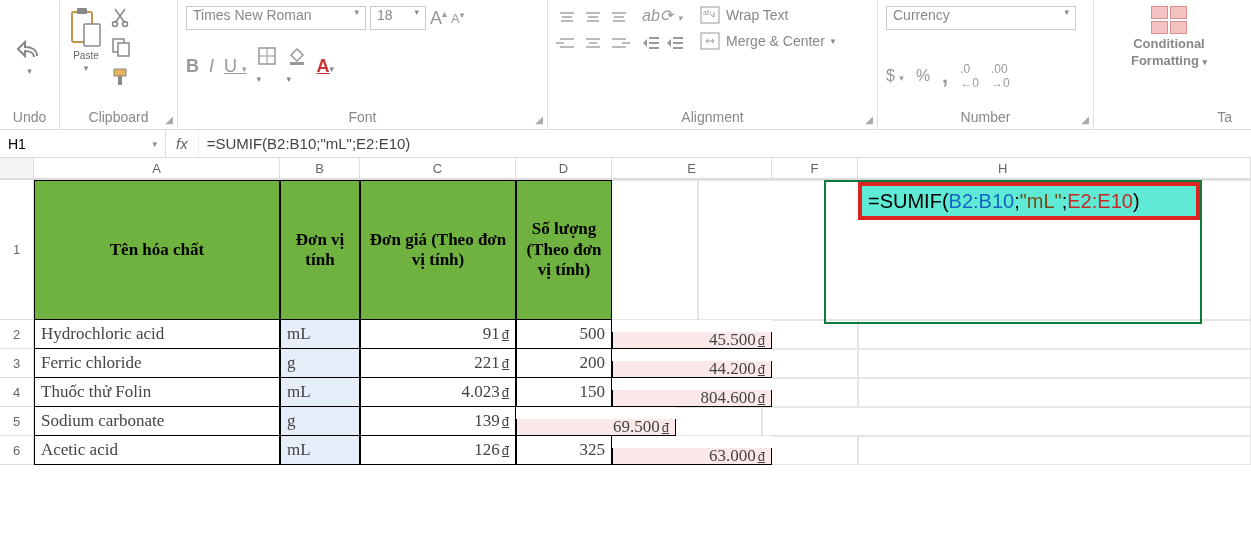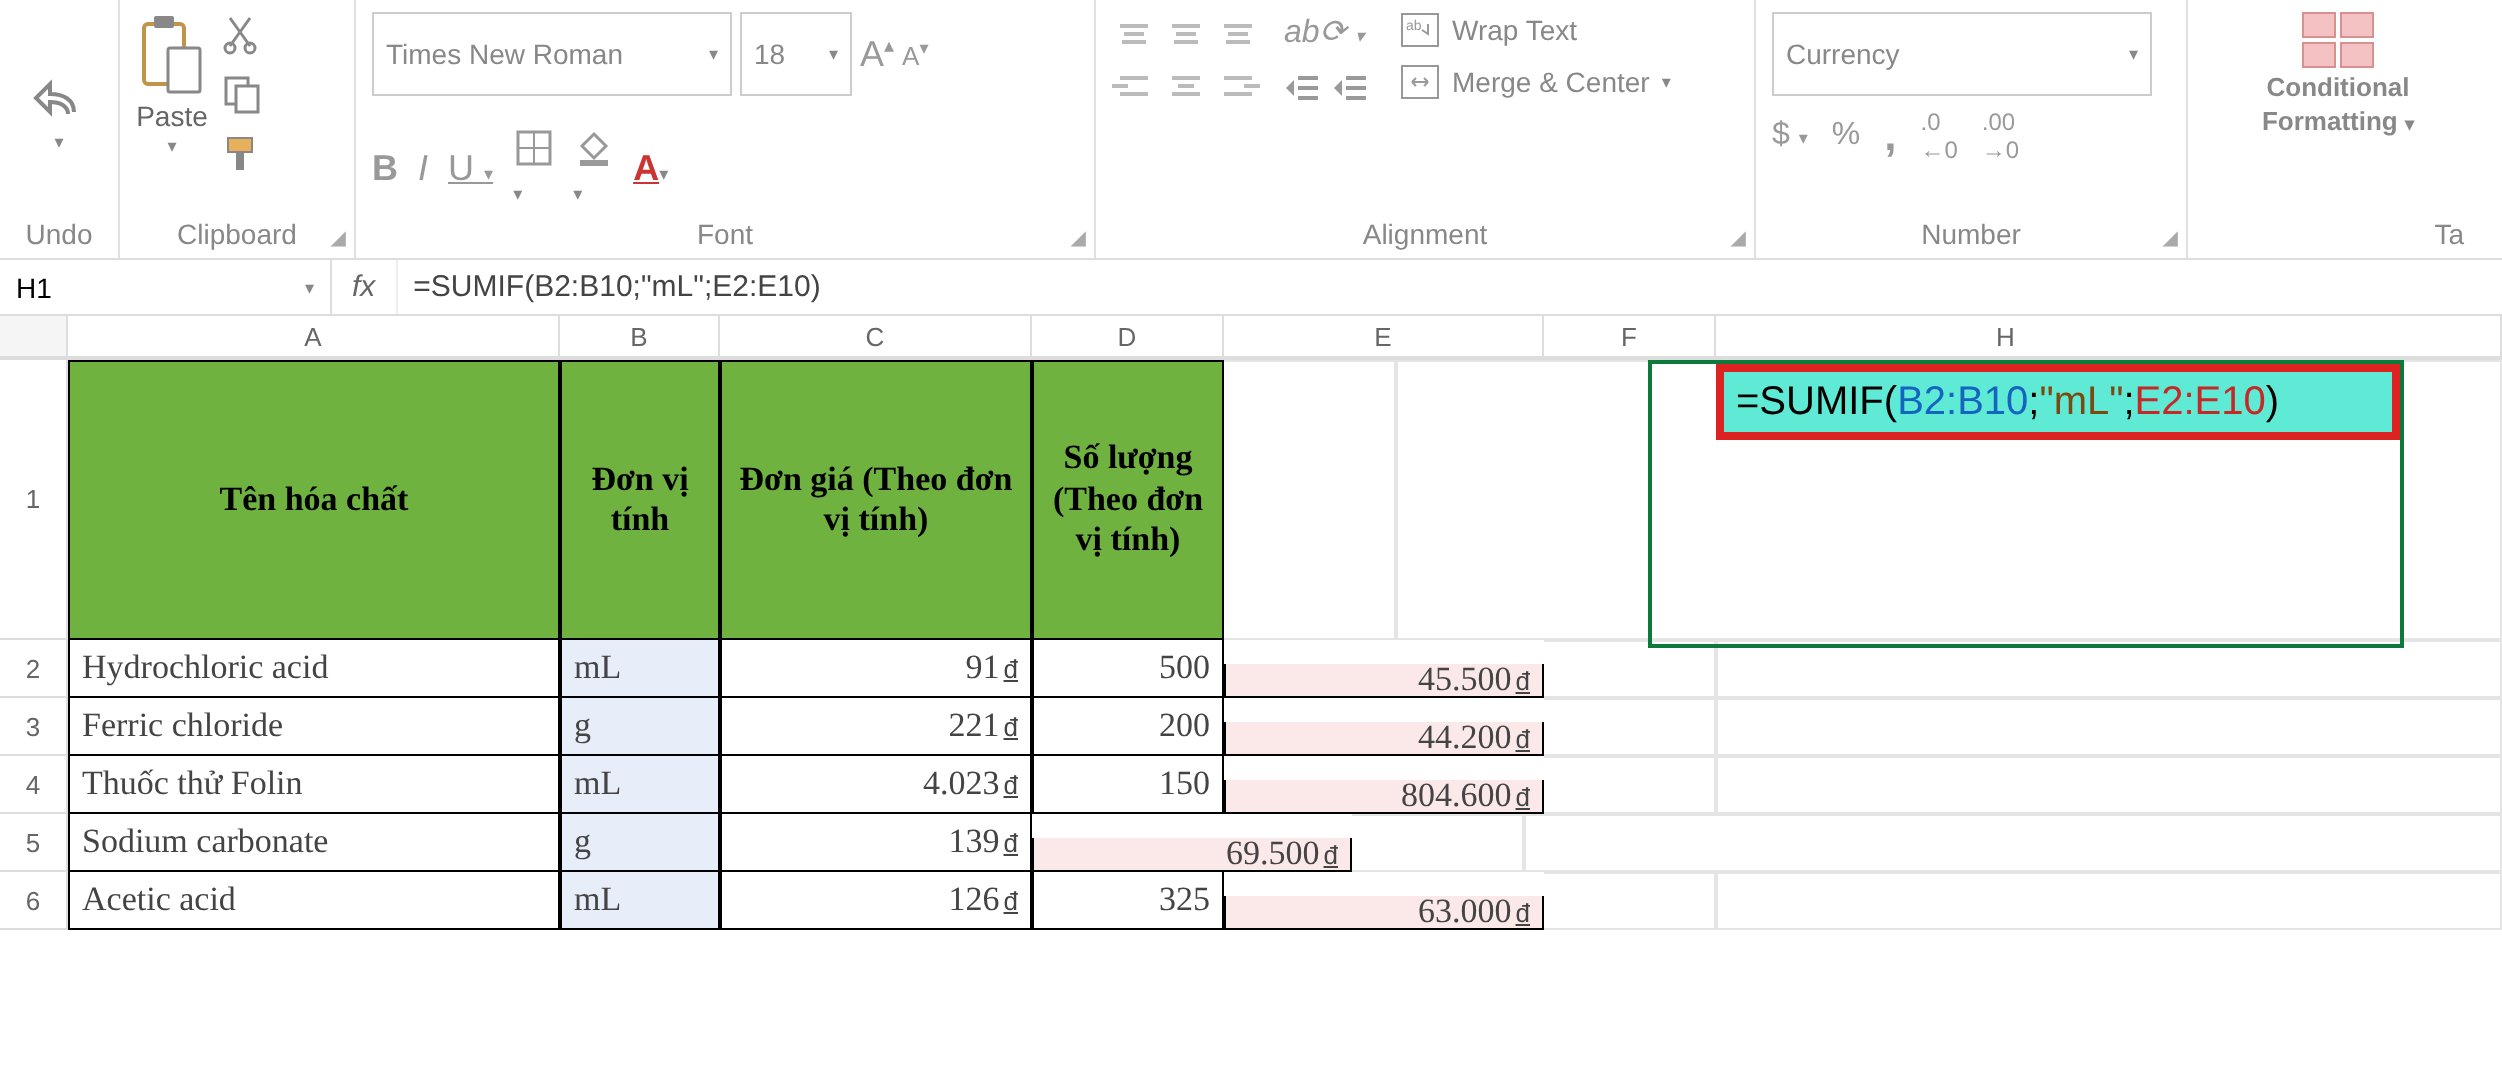--- a/index.html
+++ b/index.html
@@ -6,40 +6,40 @@
 body { background: #fff; width: 1251px; height: 533px; overflow: hidden; font-size: 13px; color: #444; }
 
 
 .ribbon { display: flex; height: 130px; border-bottom: 1px solid #ddd; }
 .group { display: flex; flex-direction: column; justify-content: space-between; border-right: 1px solid #e0e0e0; padding: 4px 8px 2px 8px; position: relative; }
 .group-body { flex: 1; display: flex; align-items: flex-start; gap: 6px; padding-top: 2px; }
 .group-label { text-align: center; color: #888; font-size: 14px; padding: 2px 0; }
 .group-expand { position: absolute; right: 4px; bottom: 4px; color: #aaa; font-size: 10px; }
 
 .btn-col { display: flex; flex-direction: column; align-items: center; gap: 2px; color: #888; }
-.btn-col .lbl { font-size: 14px; color: #666; }
+.btn-col .lbl { font-size: 10px; color: #666; }
 .small-icon-col { display: flex; flex-direction: column; gap: 8px; align-items: center; }
 
 .font-row1 { display: flex; gap: 4px; align-items: center; margin-bottom: 10px; }
 .font-row2 { display: flex; gap: 10px; align-items: center; color: #999; font-family: "Times New Roman", serif; font-size: 18px; }
-.dropdown-box { border: 1px solid #ccc; background: #fff; height: 42px; display: flex; align-items: center; padding: 0 6px; color: #888; font-size: 14px; position: relative; }
+.dropdown-box { border: 1px solid #ccc; background: #fff; height: 24px; display: flex; padding: 0 6px; color: #888; font-size: 14px; position: relative; }
 .dropdown-box .caret { margin-left: auto; font-size: 9px; color: #888; }
 .font-name { width: 180px; }
 .font-size { width: 56px; }
 .aa-big { font-size: 18px; color: #999; }
 .aa-small { font-size: 13px; color: #999; }
 
 .align-grid { display: grid; grid-template-columns: repeat(3, 22px); grid-template-rows: repeat(2, 22px); gap: 4px; }
 .align-cell { display: flex; flex-direction: column; gap: 2px; align-items: center; justify-content: center; }
 .align-line { width: 14px; height: 2px; background: #bbb; }
 
 .align-right-col { display: flex; flex-direction: column; gap: 8px; margin-left: 10px; }
 .align-item { display: flex; align-items: center; gap: 6px; color: #888; font-size: 14px; }
 
-.number-row1 { margin-bottom: 0; }
+.number-row1 { margin-bottom: 26px; }
 .number-box { width: 190px; }
 .number-row2 { display: flex; gap: 12px; align-items: center; color: #999; font-size: 16px; }
 
 .styles-col { display: flex; flex-direction: column; align-items: center; gap: 2px; color: #888; font-weight: bold; }
 .cf-icon { width: 36px; height: 28px; display: grid; grid-template-columns: 1fr 1fr; grid-template-rows: 1fr 1fr; gap: 2px; }
 .cf-icon div { background: #f4c2c2; border: 1px solid #d89090; }
 
 
 .fbar { display: flex; align-items: center; height: 28px; border-bottom: 1px solid #ddd; }
 .namebox { width: 166px; border-right: 1px solid #ddd; padding: 0 8px; display: flex; align-items: center; height: 100%; }

